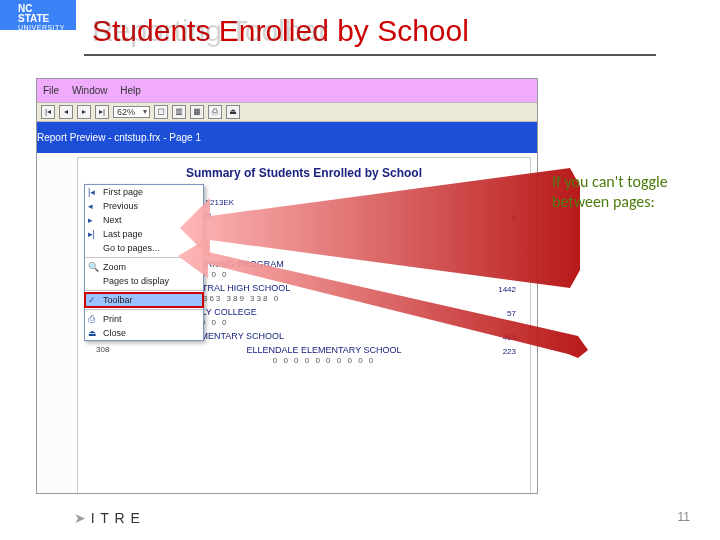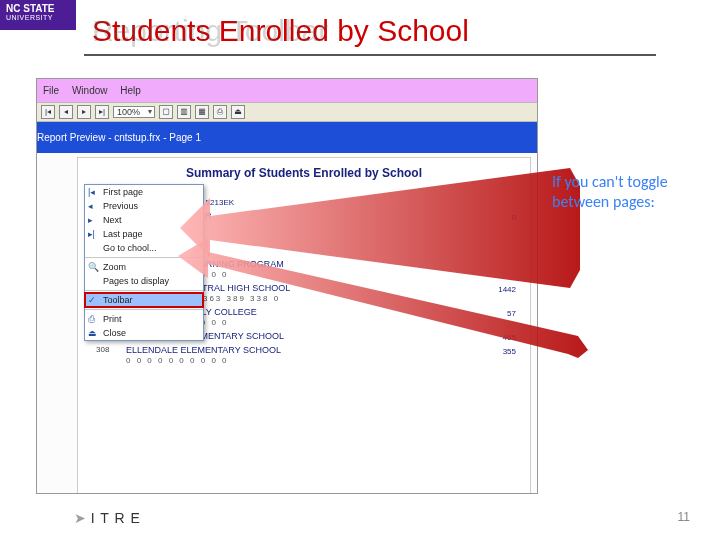--- a/index.html
+++ b/index.html
@@ -1,17 +1,17 @@
 <!DOCTYPE html>
 <html><head>
 <meta charset="utf-8">
 <style>
   html,body{margin:0;padding:0;width:720px;height:540px;font-family:Arial,Helvetica,sans-serif;background:#fff;color:#333;overflow:hidden}
   .slide{position:relative;width:720px;height:540px}
-  .brand{position:absolute;top:0;left:0;width:76px;height:30px;background:#4c1d95;color:#fff;font-weight:bold;font-size:10px;padding:4px 6px;box-sizing:border-box;line-height:1}
+  .brand{position:absolute;top:0;left:0;width:76px;height:30px;background:#3b82f6;color:#fff;font-weight:bold;font-size:10px;padding:4px 18px;box-sizing:border-box;line-height:1}
   .brand small{display:block;font-weight:normal;font-size:7px;letter-spacing:.5px}
   .title{position:absolute;top:14px;left:92px;font-size:30px;color:#c00}
   .title .ghost{color:#555;position:absolute;left:0;top:0;opacity:.25}
   .title-rule{position:absolute;top:54px;left:84px;width:572px;height:0;border-top:2px solid #555}
   .shot{position:absolute;top:78px;left:36px;width:500px;height:414px;border:1px solid #999;background:#fcfcfc;font-size:9px;color:#333;overflow:hidden}
   .menubar{background:#f0abfc;padding:6px 6px;font-size:10px;border-bottom:1px solid #bbb}
   .menubar span{margin-right:10px;color:#333}
   .tbar{background:#ece9d8;padding:2px 4px;border-bottom:1px solid #bbb;display:flex;align-items:center;gap:4px}
   .tbtn{display:inline-block;width:12px;height:12px;border:1px solid #888;background:#f4f4f4;font-size:8px;line-height:12px;text-align:center}
   .combo{border:1px solid #888;background:#fff;font-size:9px;padding:0 14px 0 3px;position:relative}
@@ -25,21 +25,21 @@
   .nums{color:#555;font-size:8px;margin-left:40px;letter-spacing:2px}
   .code{position:absolute;left:10px;font-size:8px;color:#444}
   .tot{position:absolute;right:6px;font-size:8px;color:#1a237e}
   .ctx{position:absolute;top:26px;left:6px;width:118px;background:#fff;border:1px solid #7a97c1;box-shadow:2px 2px 4px rgba(0,0,0,.3);font-size:9px}
   .ctx .sep{height:0;border-top:1px solid #c8c8c8;margin:2px 0}
   .ctx .item{padding:2px 4px 2px 18px;position:relative;color:#222}
   .ctx .item .glyph{position:absolute;left:3px;top:2px;font-size:9px;color:#1f4e9b}
   .ctx .hl{background:#9cc1ff}
   .ctx .boxed{outline:2px solid #c00;outline-offset:-1px}
   .arrow{position:absolute;pointer-events:none}
-  .tip{position:absolute;right:28px;font-family:Calibri,Arial,sans-serif;font-size:16px;color:#3b82f6;line-height:1.25;width:140px}
+  .tip{position:absolute;right:28px;font-family:Calibri,Arial,sans-serif;font-size:16px;color:#4d7c0f;line-height:1.25;width:140px}
   .footer-logo{position:absolute;left:74px;bottom:14px;font-weight:normal;font-size:14px;letter-spacing:1px}
   .footer-logo .mark{color:#9aa0a6;margin-right:4px}
   .pagenum{position:absolute;right:30px;bottom:16px;font-size:12px;color:#888}
 </style>
 </head>
 <body>
 
 <div class="slide">
   <div class="brand">
     <span>NC STATE</span>
@@ -56,21 +56,21 @@
     <div class="menubar">
       <span>File</span>
       <span>Window</span>
       <span>Help</span>
     </div>
     <div class="tbar">
       <span class="tbtn">|◂</span>
       <span class="tbtn">◂</span>
       <span class="tbtn">▸</span>
       <span class="tbtn">▸|</span>
-      <span class="combo">100%</span>
+      <span class="combo">62%</span>
       <span class="tbtn">▢</span>
       <span class="tbtn">▥</span>
       <span class="tbtn">▦</span>
       <span class="tbtn">⎙</span>
       <span class="tbtn">⏏</span>
     </div>
     <div class="preview-hdr">Report Preview - cntstup.frx - Page 1</div>
 
     <div class="page">
       <h3>Summary of Students Enrolled by School</h3>
@@ -115,34 +115,34 @@
             <span class="code">303</span>
             <div class="schoolname">ALEXANDER EARLY COLLEGE</div>
             <div class="nums">0    0    0    0    0    0    0    0    0    0</div>
             <span class="tot" style="top:2px">57</span>
           </div>
           <div class="schoolblock" style="position: relative;">
             <span class="code">304</span>
             <div class="schoolname">BETHLEHEM ELEMENTARY SCHOOL</div>
             <span class="tot" style="top:2px">465</span>
           </div>
-          <div class="schoolblock" style="position: relative;">
+          <div class="schoolblock" style="position: relative; text-align: center;">
             <span class="code">308</span>
             <div class="schoolname">ELLENDALE ELEMENTARY SCHOOL</div>
             <div class="nums">0    0    0    0    0    0    0    0    0    0</div>
-            <span class="tot" style="top:2px">355</span>
+            <span class="tot" style="top:2px">223</span>
           </div>
         </div>
 
       <div class="ctx">
         <div class="item"><span class="glyph">|◂</span><span>First page</span></div>
         <div class="item"><span class="glyph">◂</span><span>Previous</span></div>
         <div class="item"><span class="glyph">▸</span><span>Next</span></div>
         <div class="item"><span class="glyph">▸|</span><span>Last page</span></div>
-        <div class="item"><span>Go to chool...</span></div>
+        <div class="item"><span>Go to pages...</span></div>
         <div class="sep"></div>
         <div class="item"><span class="glyph">🔍</span><span>Zoom</span></div>
         <div class="item"><span>Pages to display</span></div>
         <div class="sep"></div>
         <div class="item hl boxed"><span class="glyph">✓</span><span>Toolbar</span></div>
         <div class="sep"></div>
         <div class="item"><span class="glyph">⎙</span><span>Print</span></div>
         <div class="item"><span class="glyph">⏏</span><span>Close</span></div>
       </div>
     </div>

